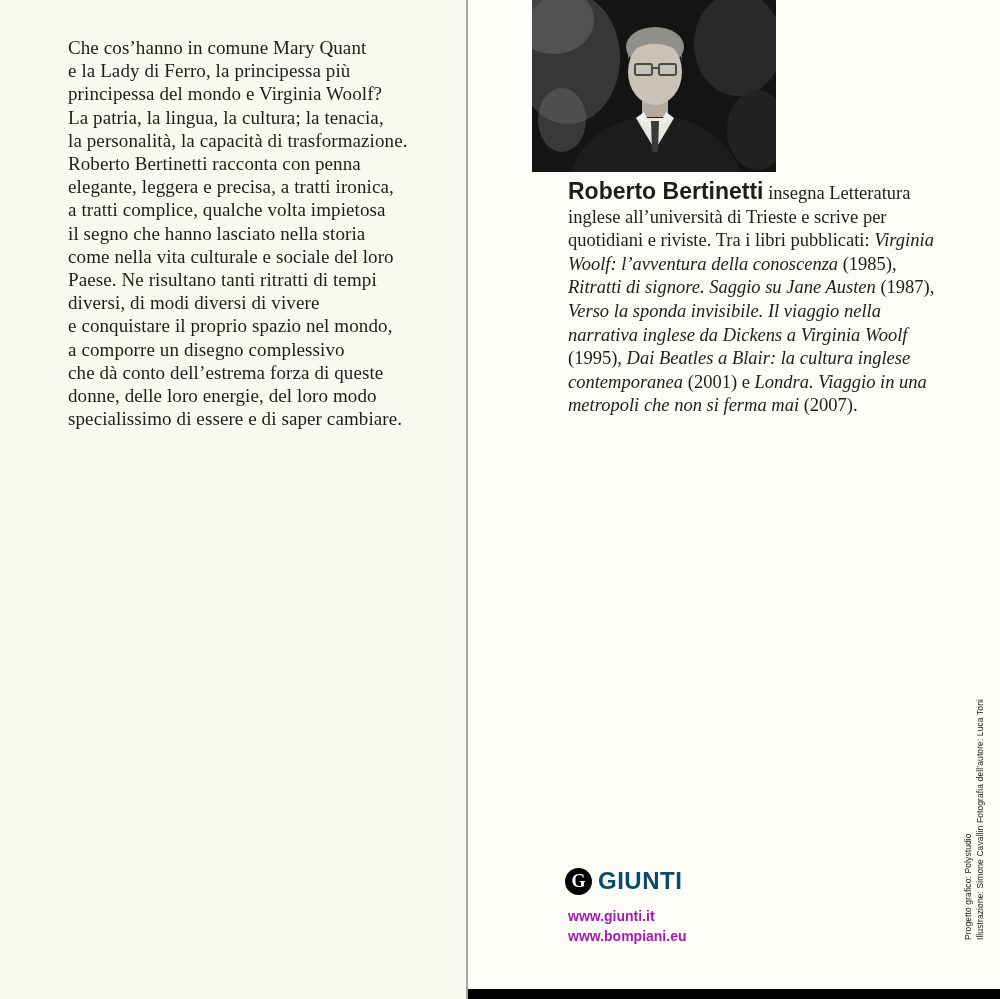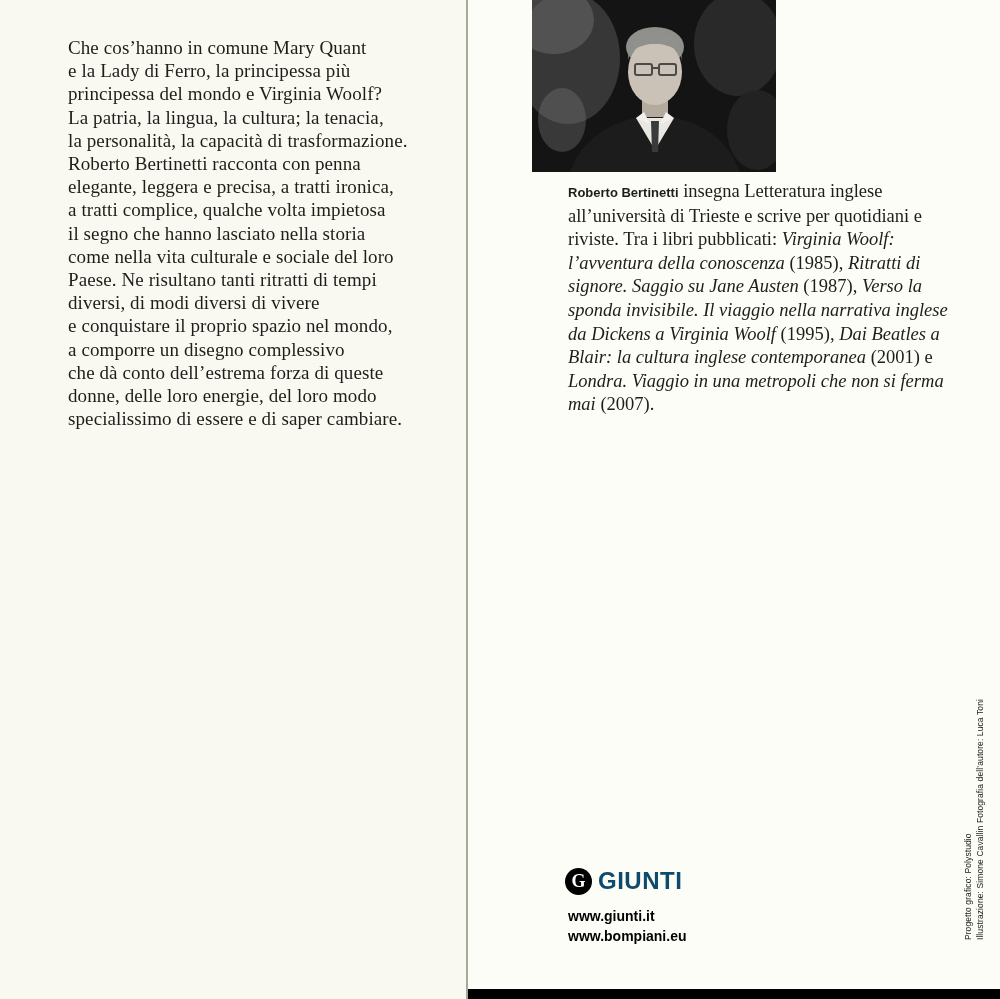--- a/index.html
+++ b/index.html
@@ -15,39 +15,39 @@
     letter-spacing:0.1px;
   }
 
   .photo{position:absolute;left:64px;top:0;width:244px;height:172px;overflow:hidden;background:#111;}
   .photo svg{display:block;}
 
   .bio{
     position:absolute;left:100px;top:180px;width:384px;margin:0;
     font-size:18.5px;line-height:23.6px;
   }
-  .seg-bold-sans{font-family:"Liberation Sans",sans-serif;font-weight:bold;font-size:13px;}
+  .seg-bold-sans{font-family:"Liberation Sans",sans-serif;font-weight:bold;font-size:23px;}
   .seg-roman{font-style:normal;}
   .seg-italic{font-style:italic;}
 
   .logo-row{position:absolute;left:97px;top:867px;display:flex;align-items:center;gap:6px;}
   .logo-mark{
     width:27px;height:27px;border-radius:50%;background:#000;color:#fff;
     display:flex;align-items:center;justify-content:center;
     font-family:"Liberation Serif",serif;font-weight:bold;font-size:18px;line-height:1;
   }
   .logo-text{
     font-family:"Liberation Sans",sans-serif;font-weight:bold;font-size:24px;
     letter-spacing:0.5px;color:#0c4a6e;
   }
 
   .websites{
     position:absolute;left:100px;top:906px;
     font-family:"Liberation Sans",sans-serif;font-weight:bold;
-    font-size:14px;line-height:20px;color:#000000;
+    font-size:14px;line-height:20px;color:#a21caf;
   }
 
   .credits{
     position:absolute;left:494px;bottom:59px;
     writing-mode:vertical-rl;transform:rotate(180deg);
     font-family:"Liberation Sans",sans-serif;font-size:8.5px;line-height:12px;
     color:#1a1a1a;letter-spacing:0.1px;
   }
 
   .bottom-bar{position:absolute;left:0;top:989px;width:532px;height:10px;background:#000;}

